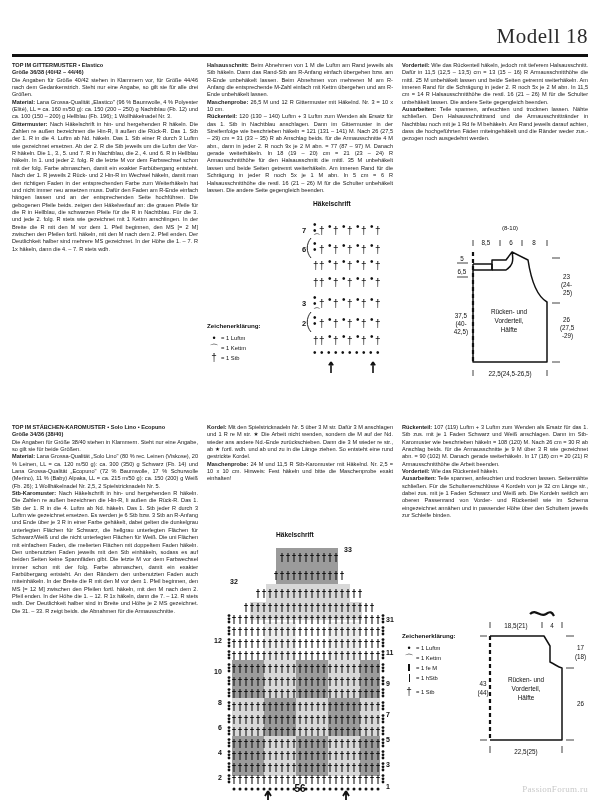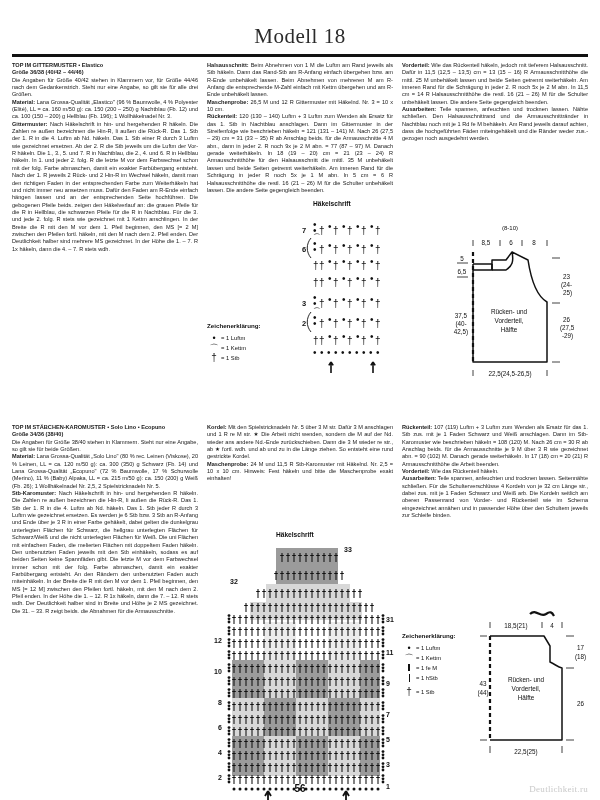--- a/index.html
+++ b/index.html
@@ -18,21 +18,21 @@
 
   
   .model-head {
     position: absolute;
     left: 12px; right: 12px;
     height: 34px;
   }
   .model-head .title {
     position: absolute;
     left: 0; right: 0; top: -4px;
-    text-align: center;
+    text-align: right;
     font-size: 21px;
     font-weight: 400;
     color: #2b2b2b;
     letter-spacing: .5px;
     font-family: "Liberation Serif", serif;
   }
   .model-head .rule {
     position: absolute;
     left: 0; top: 26px;
     width: 100%;
@@ -1501,15 +1501,15 @@
         <g stroke="#111" stroke-width="0.8">
           <line x1="12" y1="136" x2="12" y2="143"></line>
           <line x1="84" y1="136" x2="84" y2="143"></line>
         </g>
         <text x="48" y="144" font-size="6.3" text-anchor="middle">22,5(25)</text>
       </g>
     </svg>
   </div>
 
   <div id="pagenum">56</div>
-  <div id="watermark">Deutlichkeit.ru</div>
+  <div id="watermark">PassionForum.ru</div>
 
 </div>
 
 </body></html>

